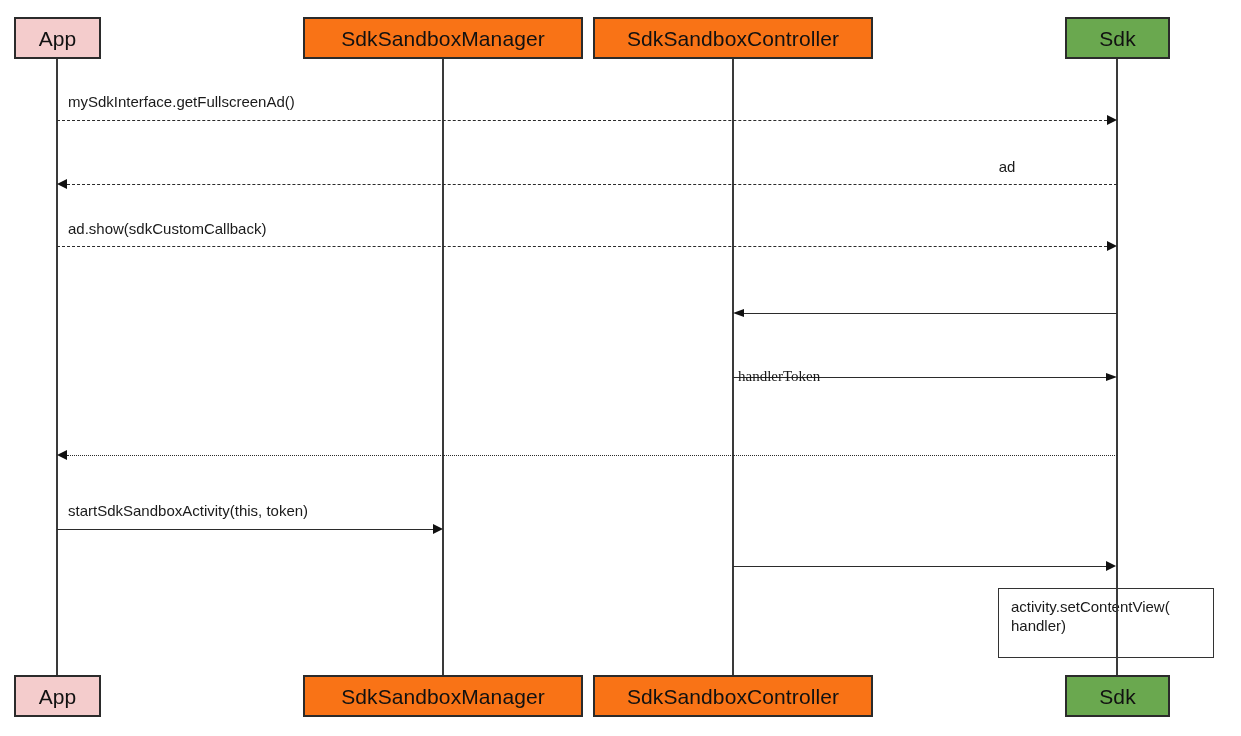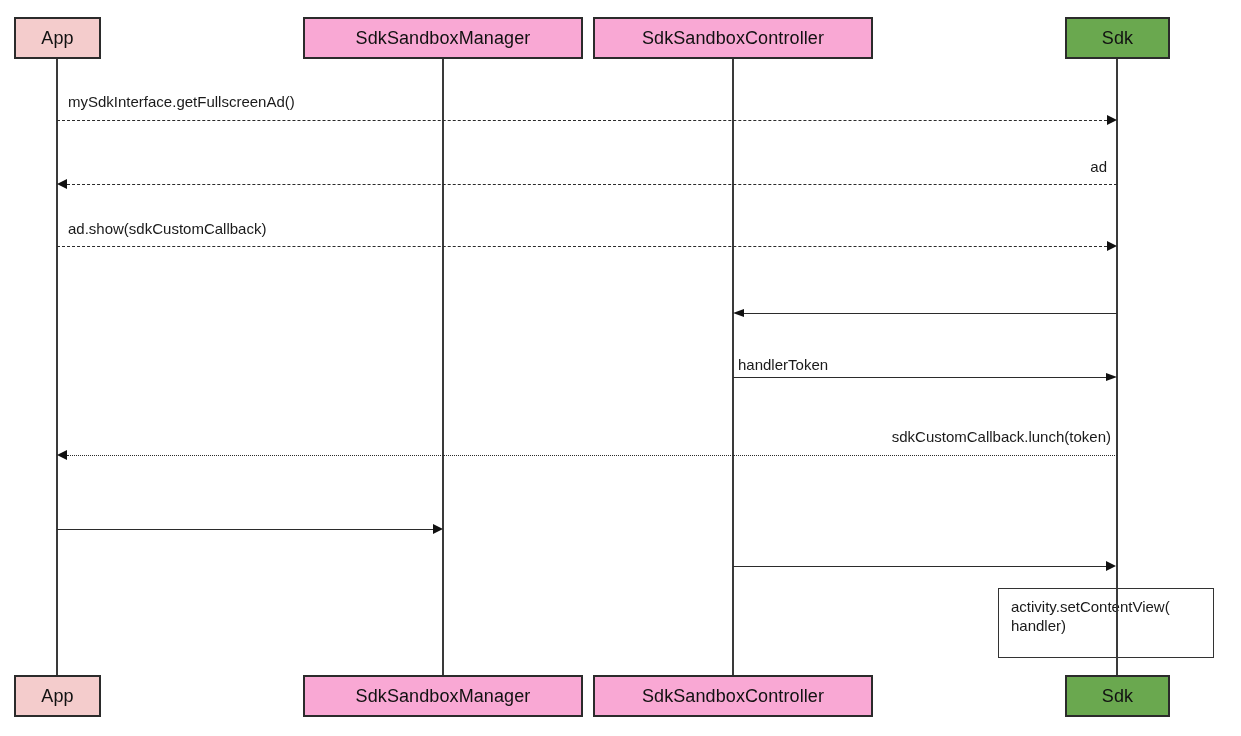--- a/index.html
+++ b/index.html
@@ -24,29 +24,29 @@
     background: #3a3a3a;
     z-index: 5;
   }
   .participant-box {
     position: absolute;
     box-sizing: border-box;
     border: 2px solid #2b2b2b;
     display: flex;
     align-items: center;
     justify-content: center;
-    font-size: 18px;
+    font-size: 21px;
     color: #111111;
     letter-spacing: 0.1px;
     white-space: nowrap;
     z-index: 20;
     line-height: 1;
   }
   .p-app      { background: #f4cccc; }
-  .p-yellow   { background: #f9a8d4; }
+  .p-yellow   { background: #f97316; }
   .p-sdk      { background: #6aa84f; }
 
   .msg-line {
     position: absolute;
     height: 0;
     border-top-width: 1.6px;
     border-top-color: #2b2b2b;
     z-index: 8;
   }
   .style-solid  { border-top-style: solid; }
@@ -117,39 +117,39 @@
     <div>activity.setContentView(</div>
     <div>handler)</div>
   </div>
 
   <div class="msg-line style-dashed" style="left:57px; top:120px; width:1050px;"></div>
   <div class="arrowhead arrow-right-filled" style="left:1107px; top:115px;"></div>
   <div class="msg-label label-left" style="left:68px; top:93px;text-align:right;">mySdkInterface.getFullscreenAd()</div>
 
   <div class="msg-line style-dashed" style="left:67px; top:184px; width:1050px;"></div>
   <div class="arrowhead arrow-left-filled" style="left:57px; top:179px;"></div>
-  <div class="msg-label label-right" style="left:907px; top:158px; width:200px;">ad</div>
+  <div class="msg-label label-right" style="left:907px; top:158px; width:200px;text-align:center;">ad</div>
 
   <div class="msg-line style-dashed" style="left:57px; top:246px; width:1050px;"></div>
   <div class="arrowhead arrow-right-filled" style="left:1107px; top:241px;"></div>
   <div class="msg-label label-left" style="left:68px; top:220px;text-align:center;">ad.show(sdkCustomCallback)</div>
 
   <div class="msg-line style-solid" style="left:743px; top:313px; width:374px;"></div>
   <div class="arrowhead arrow-left-thin" style="left:733px; top:309px;"></div>
 
   <div class="msg-line style-solid" style="left:733px; top:377px; width:374px;"></div>
   <div class="arrowhead arrow-right-thin" style="left:1106px; top:373px;"></div>
-  <div class="msg-label label-left" style="left:738px; top:356px;">handlerToken</div>
+  <div class="msg-label label-left" style="left:738px; top:368px;font-family:Liberation Serif, serif;">handlerToken</div>
 
   <div class="msg-line style-dotted" style="left:67px; top:455px; width:1050px;"></div>
   <div class="arrowhead arrow-left-filled" style="left:57px; top:450px;"></div>
-  <div class="msg-label label-right" style="left:811px; top:428px; width:300px;">sdkCustomCallback.lunch(token)</div>
 
   <div class="msg-line style-solid" style="left:57px; top:529px; width:376px;"></div>
   <div class="arrowhead arrow-right-filled" style="left:433px; top:524px;"></div>
+  <div class="msg-label label-left" style="left:68px; top:502px;">startSdkSandboxActivity(this, token)</div>
 
   <div class="msg-line style-solid" style="left:733px; top:566px; width:374px;"></div>
   <div class="arrowhead arrow-right-filled" style="left:1106px; top:561px;"></div>
 
   <div class="participant-box p-app" style="left:14px; top:17px; width:87px; height:42px;">
     <span>App</span>
   </div>
   <div class="participant-box p-yellow" style="left:303px; top:17px; width:280px; height:42px;">
     <span>SdkSandboxManager</span>
   </div>

